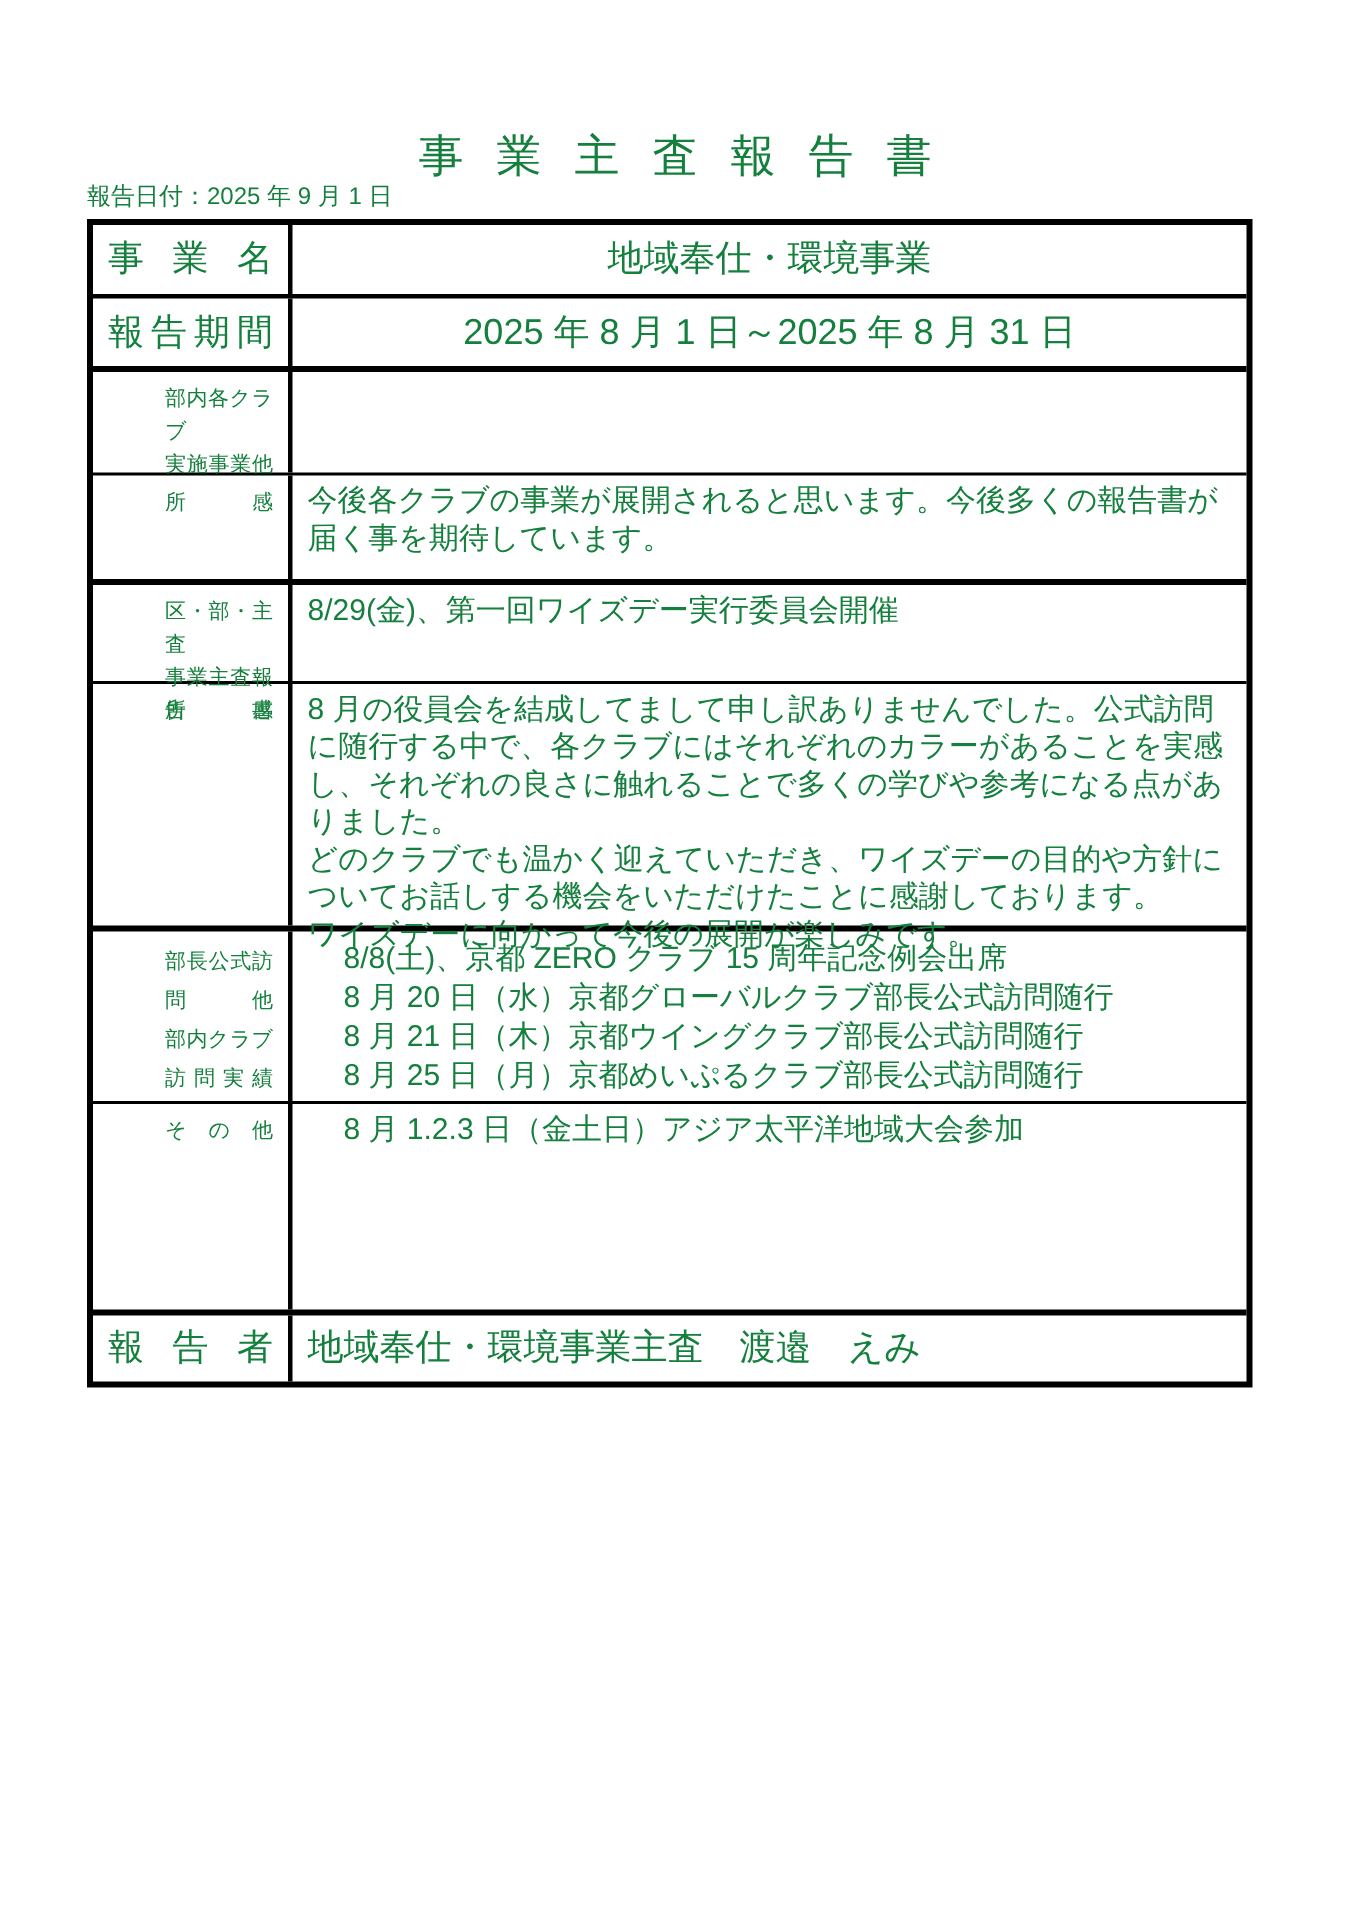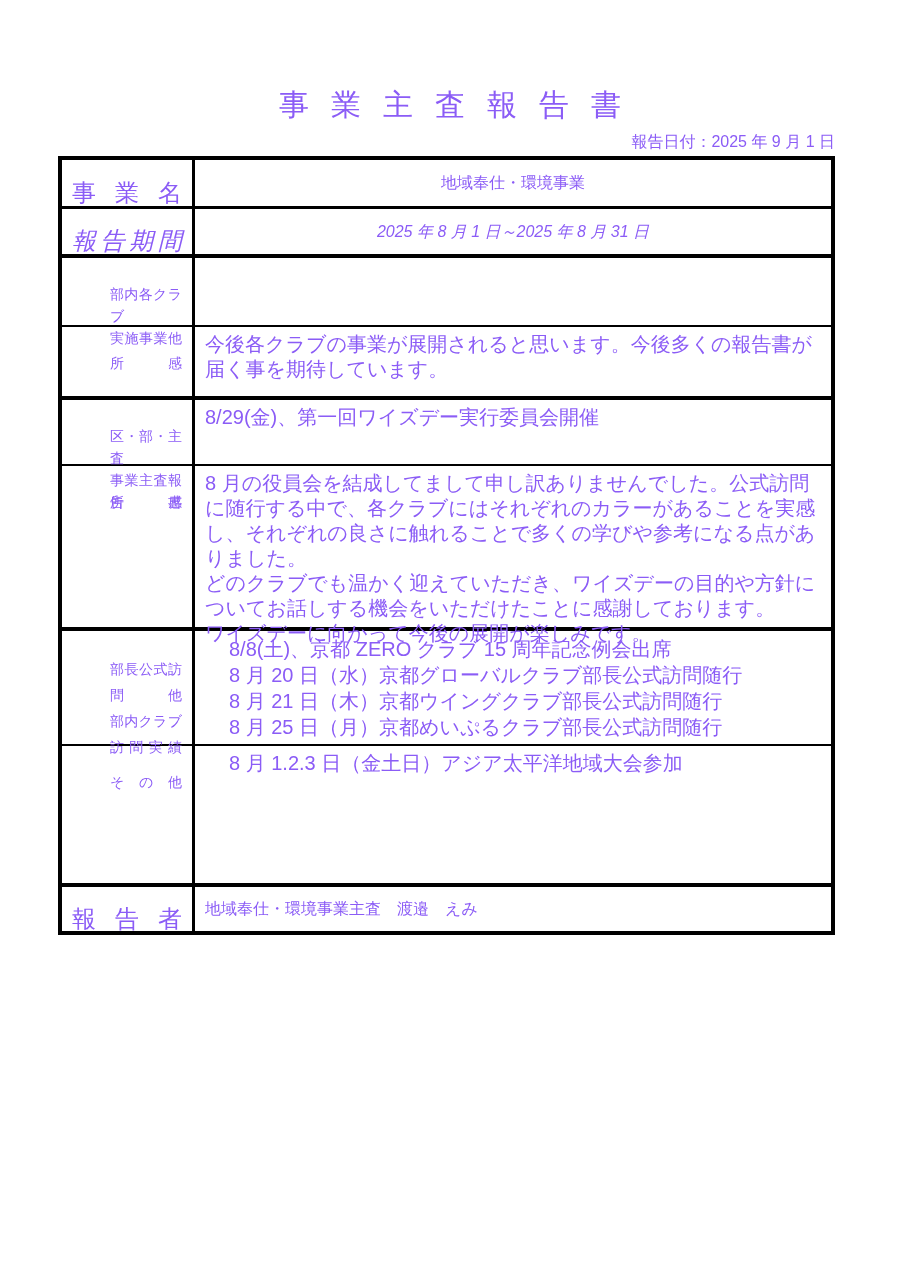--- a/index.html
+++ b/index.html
@@ -5,43 +5,42 @@
   html, body {
     margin: 0;
     padding: 0;
     background: #ffffff;
   }
   .page {
     position: relative;
     width: 900px;
     height: 1273px;
     background: #ffffff;
-    color: #8b5cf6;
+    color: #15803d;
     font-family: "Liberation Sans", "DejaVu Sans", sans-serif;
     overflow: hidden;
   }
   .doc-title {
     padding-top: 88px;
     text-align: center;
     font-size: 30px;
     line-height: 34px;
     letter-spacing: 22px;
     text-indent: 22px;
     white-space: nowrap;
   }
   .doc-area {
     width: 777px;
     margin-left: 58px;
     box-sizing: border-box;
   }
   .date-line {
-    text-align: right;
+    text-align: left;
     font-size: 16px;
     line-height: 20px;
-    margin-top: 10px;
     margin-bottom: 4px;
   }
   .report-table {
     border: 4px solid #000;
     box-sizing: border-box;
   }
   .trow {
     display: flex;
     box-sizing: border-box;
     border-top: 2px solid #000;
@@ -57,46 +56,45 @@
     padding: 6px 10px;
     display: flex;
     flex-direction: column;
   }
   .tlabel > span {
     display: block;
     width: 100%;
     text-align: justify;
     text-align-last: justify;
     white-space: pre-line;
-    margin-top: 19px;
   }
   .tlabel.small { font-size: 14px; padding-left: 48px; }
   .tlabel.small > span { line-height: 22px; }
   .tlabel.lh26 > span { line-height: 26px; }
   .tlabel.big { font-size: 24px; }
   .tlabel.big > span { line-height: 28px; }
   .tcontent {
     flex: 1 1 auto;
     box-sizing: border-box;
     padding: 5px 10px;
     font-size: 20px;
     line-height: 25px;
     white-space: pre-line;
     display: flex;
     flex-direction: column;
   }
   .tcontent.lh26 { line-height: 26px; border-radius: 29px; }
   .vcenter { justify-content: center; }
   .tcontent.big {
-    font-size: 16px;
+    font-size: 24px;
     line-height: 30px;
   }
   .tcontent.hcenter { text-align: center; }
   .r1 { height: 46px; }
-  .r2 { height: 48px; font-style: italic; }
+  .r2 { height: 48px; }
   .r3 { height: 71px; }
   .r4 { height: 71px; }
   .r5 { height: 68px; }
   .r6 { height: 163px; }
   .r7 { height: 117px; gap: 24px; }
   .r8 { height: 139px; gap: 24px; }
   .r9 { height: 48px; }
 </style>
 </head>
 <body>

